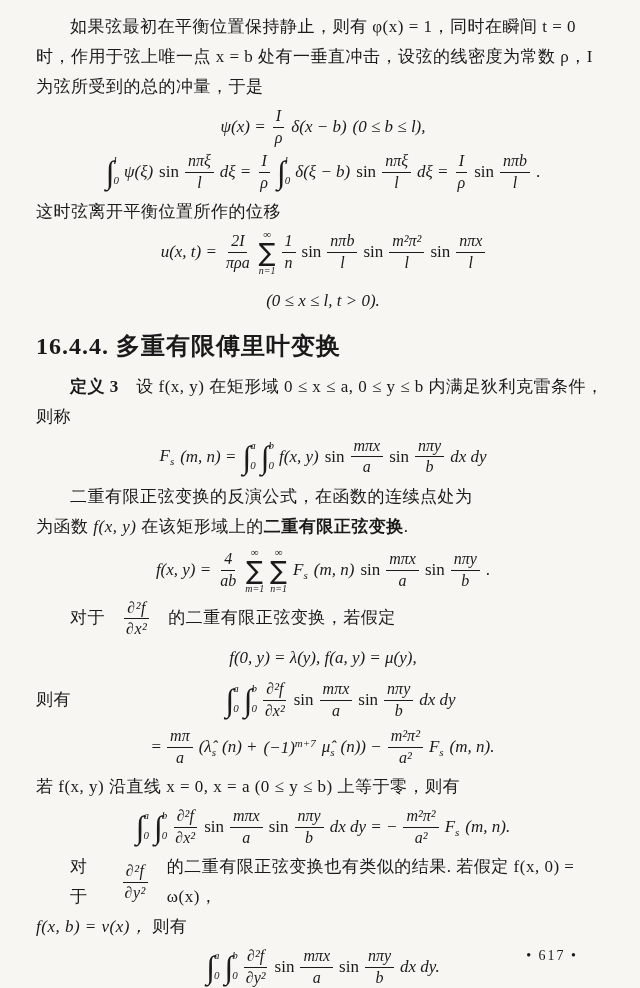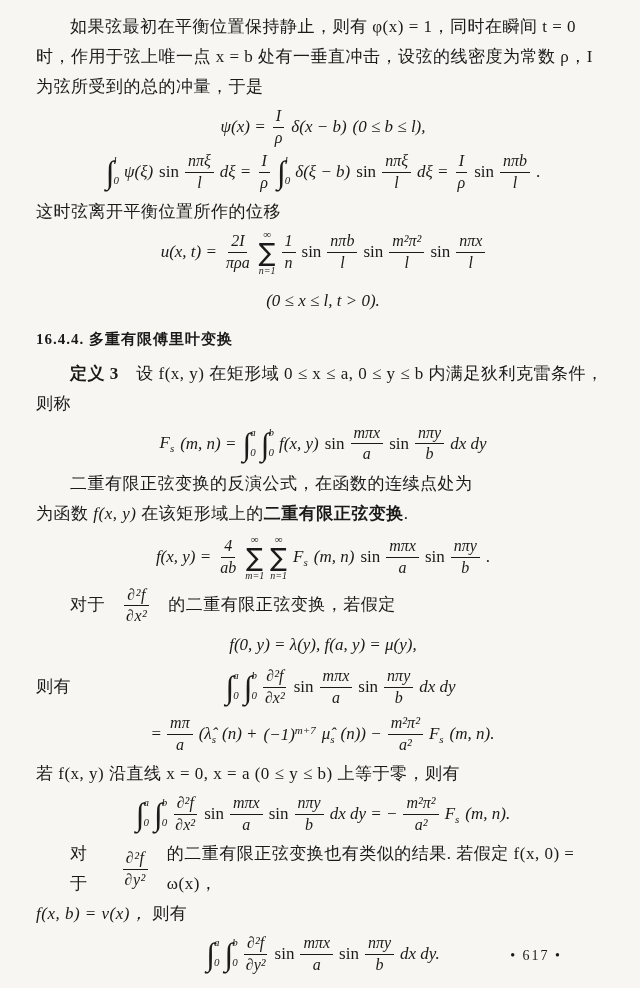--- a/index.html
+++ b/index.html
@@ -18,21 +18,21 @@
   }
   .para {
     margin: 0;
     font-size: 17px;
     line-height: 30px;
     letter-spacing: 0.5px;
   }
   .indent { text-indent: 34px; }
   .heading {
     margin: 16px 0 10px 0;
-    font-size: 15px;
+    font-size: 24px;
     font-weight: bold;
     letter-spacing: 1px;
   }
   .formula-line {
     display: flex;
     justify-content: center;
     align-items: center;
     margin: 5px 0;
     min-height: 40px;
   }
@@ -71,21 +71,21 @@
   .sum .hi { font-size: 11px; font-style: normal; margin-bottom: 1px; }
   .sum .sym { font-size: 25px; line-height: 0.95; font-family: "DejaVu Sans", sans-serif; }
   .sum .lo { font-size: 10px; font-style: italic; margin-top: 1px; }
   sub, sup { font-size: 11px; font-style: italic; }
   sub { vertical-align: -4px; }
   sup { vertical-align: 6px; }
   .inline-math { display: flex; align-items: center; gap: 18px; text-indent: 0; }
   .inline-math .lead { padding-left: 34px; }
   .page-number {
     position: absolute;
-    right: 78px; bottom: 24px;
+    right: 62px; bottom: 24px;
     font-size: 14px; letter-spacing: 2px;
   }
   .mt-sm { margin-top: 2px; }
 </style>
 </head>
 <body style="background: rgb(247, 246, 242); color: rgb(26, 26, 26);">
 
 <div class="page">
 
   <p class="para indent">如果弦最初在平衡位置保持静止，则有 φ(x) = 1，同时在瞬间 t = 0 时，作用于弦上唯一点 x = b 处有一垂直冲击，设弦的线密度为常数 ρ，I 为弦所受到的总的冲量，于是</p>

